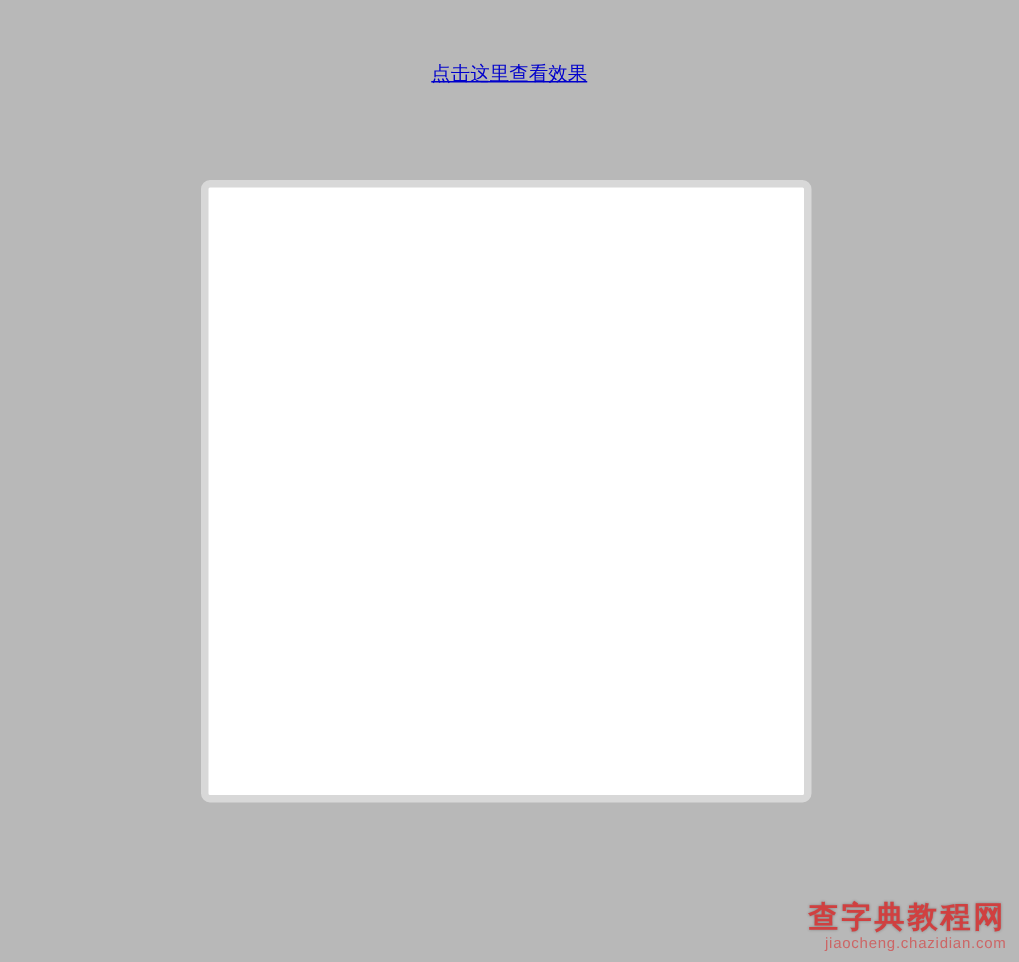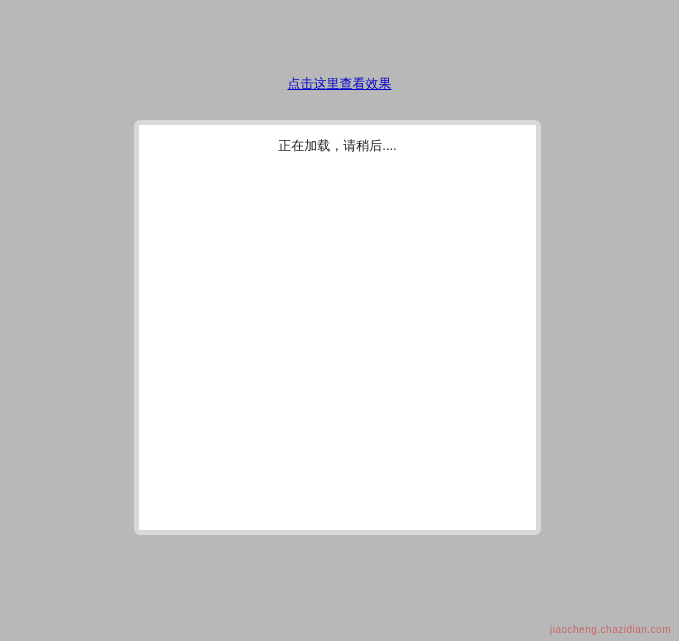--- a/index.html
+++ b/index.html
@@ -10,22 +10,21 @@
     body {
       width: 679px;
       height: 641px;
       background: #b8b8b8;
       font-family: "Microsoft YaHei", Arial, sans-serif;
       position: relative;
       overflow: hidden;
     }
     .top-link {
       text-align: center;
-      padding-top: 28px;
-      margin-top: 46px;
+      padding-top: 40px;
     }
     .top-link a {
       color: #0000cc;
       font-size: 13px;
       text-decoration: underline;
     }
     .modal {
       position: absolute;
       left: 134px;
       top: 120px;
@@ -76,20 +75,18 @@
     }
   </style>
 </head>
 <body>
 
 <div class="top-link">
   <a href="#">点击这里查看效果</a>
 </div>
 
 <div class="modal">
-  <div class="modal-body">
-    <span>正在加载，请稍后....</span>
-  </div>
 </div>
 
 <div class="watermark">
+  <div class="watermark-main">查字典教程网</div>
   <div class="watermark-sub">jiaocheng.chazidian.com</div>
 </div>
 
 </body></html>

